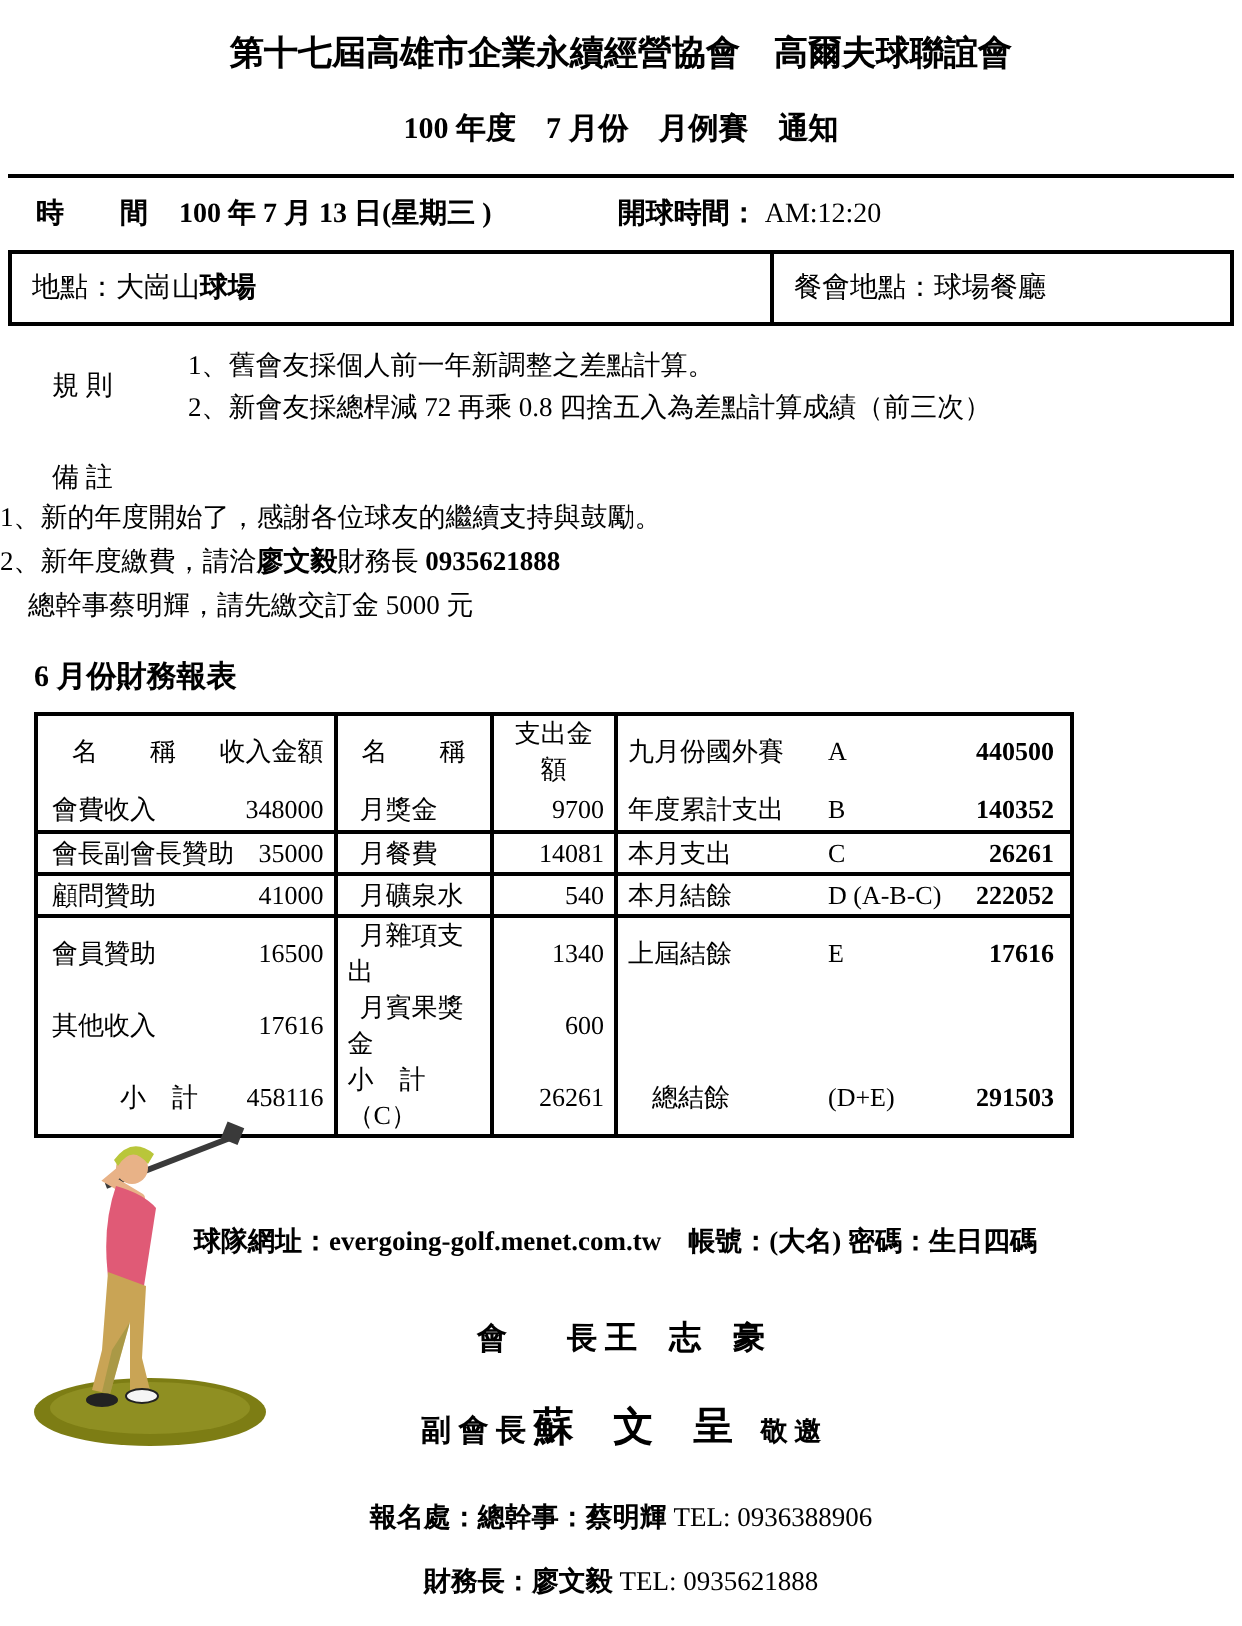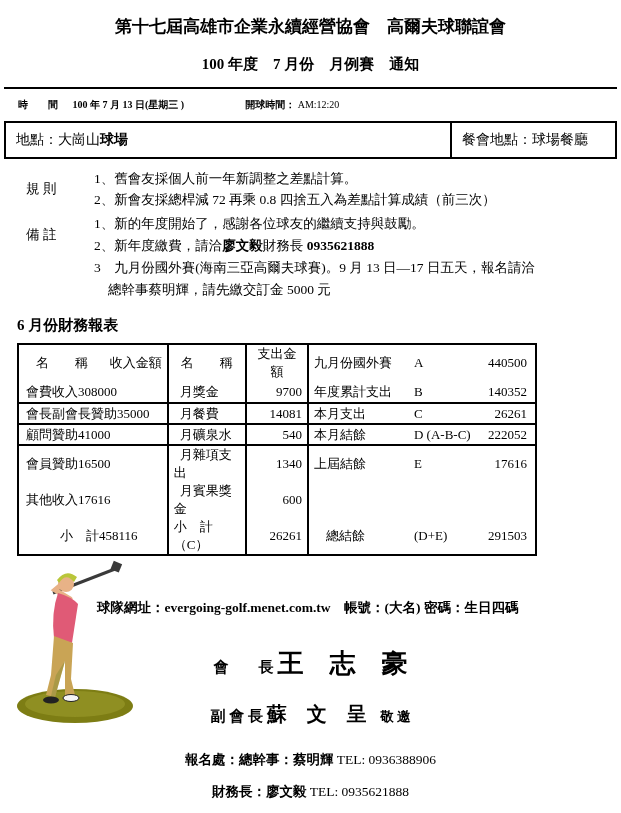--- a/index.html
+++ b/index.html
@@ -9,73 +9,73 @@
     background:#ffffff; color:#000;
     font-family:"Liberation Serif","DejaVu Serif",serif;
     position:relative; overflow:hidden;
   }
   .page { position:relative; width:621px; height:813px; }
 
   .title1 { text-align:center; font-weight:bold; font-size:17px; padding-top:15px; }
   .title2 { text-align:center; font-weight:bold; font-size:15px; margin-top:17px; }
 
   .info { margin:13px 4px 0 4px; border-top:2px solid #000; }
-  .row-time { padding:9px 12px 9px 14px; border-bottom:2px solid #000; font-size:10px; }
+  .row-time { padding:9px 12px 9px 14px; border-bottom:2px solid #000; font-size:14px; }
   .row-time .b { font-weight:bold; }
   .row-time .gap { display:inline-block; width:56px; }
   .row-loc { display:flex; border-left:2px solid #000; border-right:2px solid #000; border-bottom:2px solid #000; font-size:14px; }
-  .row-loc .cell-l { width:446px; padding:8px 10px; border-right:2px solid #000; }
+  .row-loc .cell-l { width:381px; padding:8px 10px; border-right:2px solid #000; }
   .row-loc .cell-r { flex:1; padding:8px 10px; }
   .bold { font-weight:bold; }
 
   .sec { display:flex; font-size:13.5px; }
   .sec .lbl { width:94px; padding-left:26px; flex:none; }
   .sec .content { flex:1; padding-right:4px; }
   .sec-rules { margin-top:9px; align-items:center; }
   .sec-rules .content div { line-height:21px; }
-  .sec-notes { margin-top:3px; }
+  .sec-notes { margin-top:3px;flex-direction:column; }
   .sec-notes .lbl { padding-top:13px; }
   .sec-notes .content div { line-height:22px; }
   .sec-notes .indent { padding-left:14px; }
   .sec-sponsors { margin-top:7px; }
   .sec-sponsors .lbl { padding-top:5px; font-size:13px; }
   .sec-sponsors .content { font-size:10.5px; }
   .sec-sponsors .content div { line-height:17px; }
 
   .fin-heading { margin:15px 0 0 17px; font-weight:bold; font-size:15px; }
   table.fin { margin:8px 0 0 17px; border-collapse:collapse; width:520px; font-size:13px; }
   table.fin { border:2px solid #000; }
   table.fin td { padding:0 5px; vertical-align:middle; }
   td.c1, td.c2, td.c3 { border-right:2px solid #000; }
   tr.hr td { border-bottom:2px solid #000; }
-  .split { display:flex; align-items:center; }
+  .split { display:flex; justify-content:space-between; align-items:center; }
   .split .nm { padding-left:2px; }
   .split .amt { text-align:right; }
   .subtotal .nm { padding-left:36px; }
   td.c2 .nm2 { padding-left:6px; }
   td.c3 { text-align:right; padding-right:8px; }
   td.c3.hdr { text-align:center; }
   .sumcell { display:flex; align-items:center; }
   .sumcell .slbl { width:100px; flex:none; }
   .sumcell .scode { width:74px; flex:none; }
-  .sumcell .sval { flex:1; text-align:right; padding-right:3px; }
+  .sumcell .sval { flex:1; text-align:right; padding-right:3px;font-weight:bold; }
   tr.r1 { height:30px; } tr.r2 { height:22px; } tr.r3 { height:21px; }
   tr.r4 { height:21px; } tr.r5 { height:21px; } tr.r6 { height:21px; }
   tr.r7 { height:27px; }
   .hdr-split { display:flex; justify-content:space-between; }
   .hdr-split .h1 { padding-left:12px; }
   td.c2.hdrc { text-align:center; }
 
   .golfer { position:absolute; left:13px; top:557px; }
 
   .url-line { margin:43px 8px 0 97px; font-weight:bold; font-size:13.5px; }
   .url-line .latin { font-weight:bold; }
   .president-line { text-align:center; margin-top:29px; font-weight:bold; }
   .president-line .t { font-size:15px; }
-  .president-line .n { font-size:26px; }
+  .president-line .n { font-size:16px; }
   .vice-line { text-align:center; margin-top:20px; font-weight:bold; }
   .vice-line .t { font-size:15px; }
   .vice-line .n { font-size:20px; }
   .vice-line .s { font-size:13.5px; }
   .signup-line { text-align:center; margin-top:23px; font-weight:bold; font-size:13.5px; }
   .signup-line .tel, .treasurer-line .tel { font-weight:normal; }
   .treasurer-line { text-align:center; margin-top:14px; font-weight:bold; font-size:13.5px; }
 </style>
 </head>
 <body>
@@ -111,21 +111,20 @@
     </div>
   </div>
 
   <div class="sec sec-notes">
     <div class="lbl">備 註</div>
     <div class="content">
       <div>1、新的年度開始了，感謝各位球友的繼續支持與鼓勵。</div>
       <div>
         <span>2、新年度繳費，請洽</span><span class="bold">廖文毅</span><span>財務長 </span><span class="bold">0935621888</span>
       </div>
-      <div>3　九月份國外賽(海南三亞高爾夫球賽)。9 月 13 日—17 日五天，報名請洽</div>
       <div class="indent">總幹事蔡明輝，請先繳交訂金 5000 元</div>
     </div>
   </div>
 
 
   <div class="fin-heading">6 月份財務報表</div>
 
   <table class="fin">
     <colgroup>
         <col style="width:183px">
@@ -148,21 +147,21 @@
               <span class="slbl">九月份國外賽</span>
               <span class="scode">A</span>
               <span class="sval">440500</span>
             </div>
           </td>
     </tr>
     <tr class="r2 hr">
       <td class="c1">
             <div class="split">
               <span class="nm">會費收入</span>
-              <span class="amt">308000</span>
+              <span class="amt">348000</span>
             </div>
           </td>
       <td class="c2"><span class="nm2">月獎金</span></td>
       <td class="c3">9700</td>
       <td>
             <div class="sumcell">
               <span class="slbl">年度累計支出</span>
               <span class="scode">B</span>
               <span class="sval">140352</span>
             </div>

